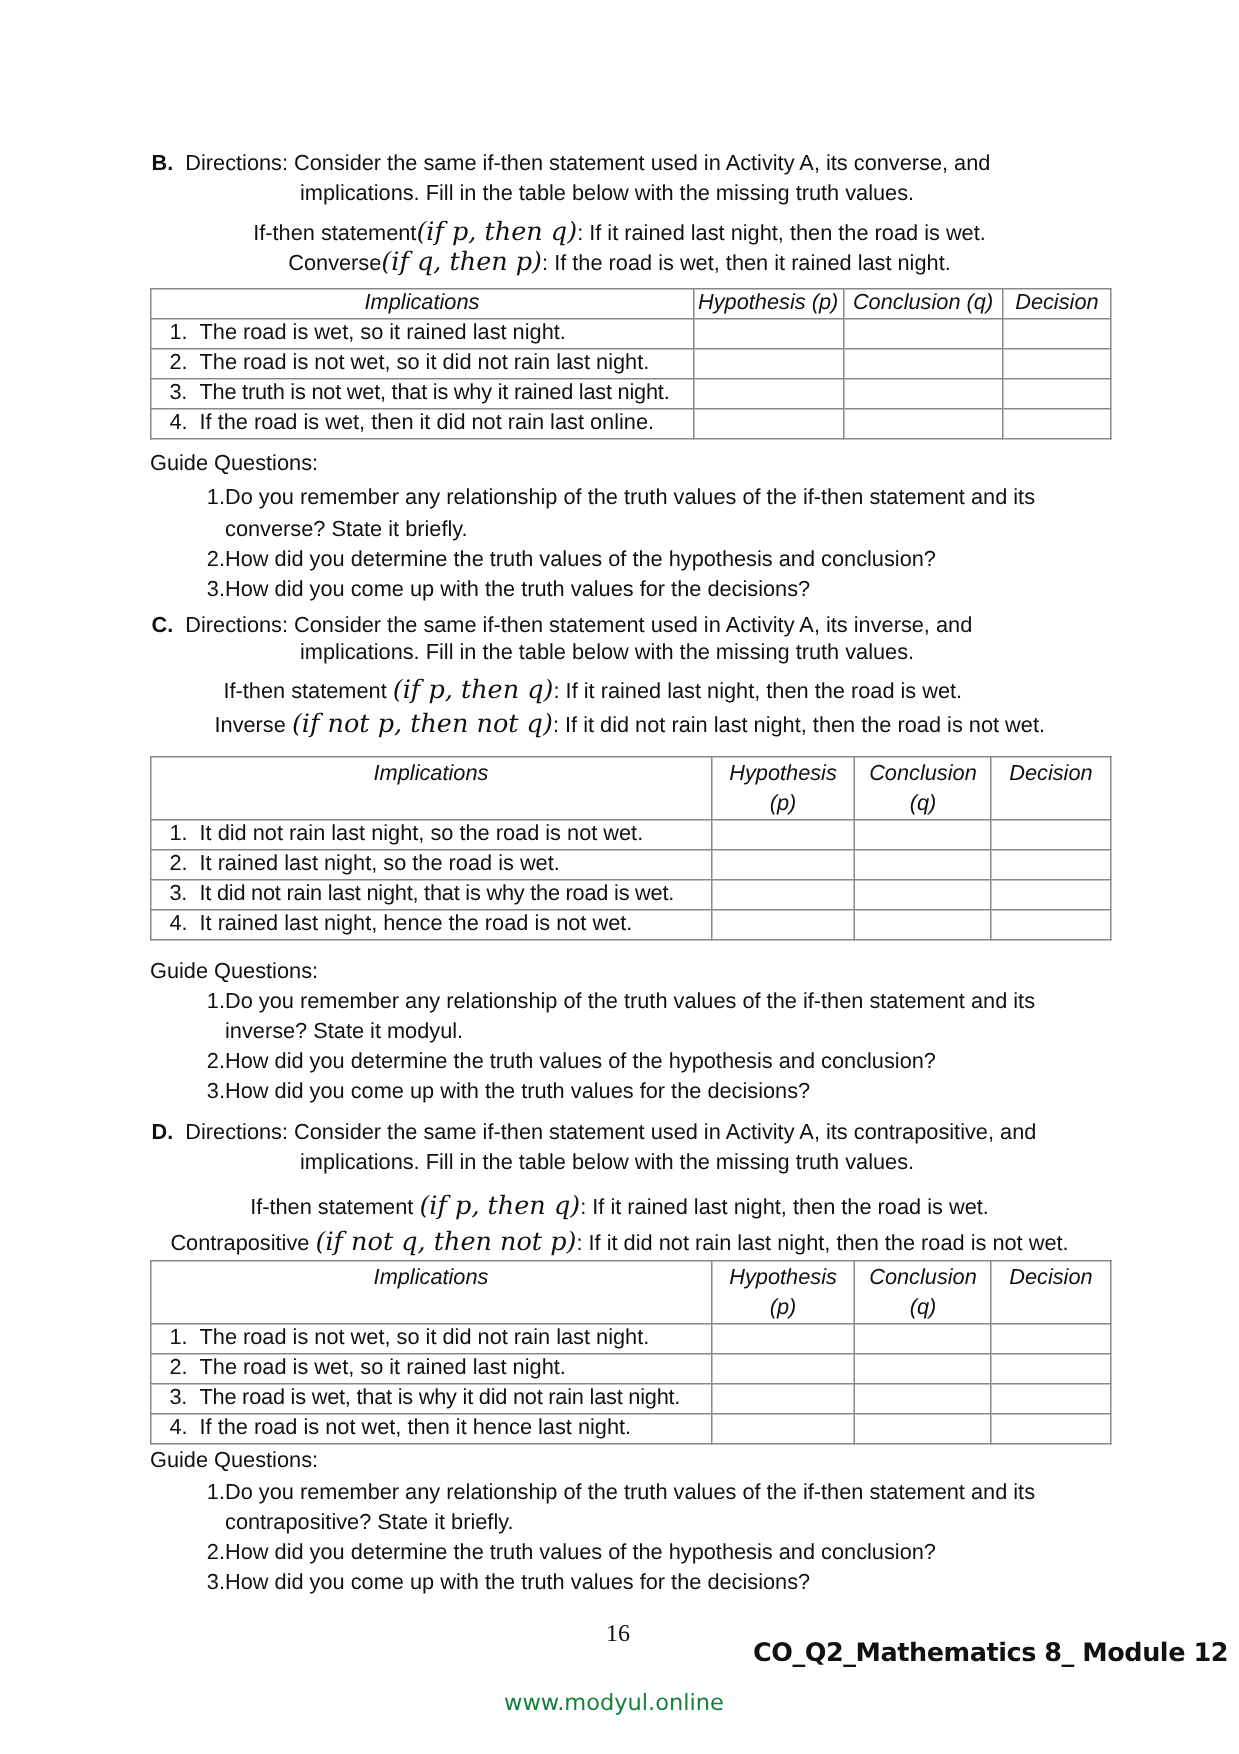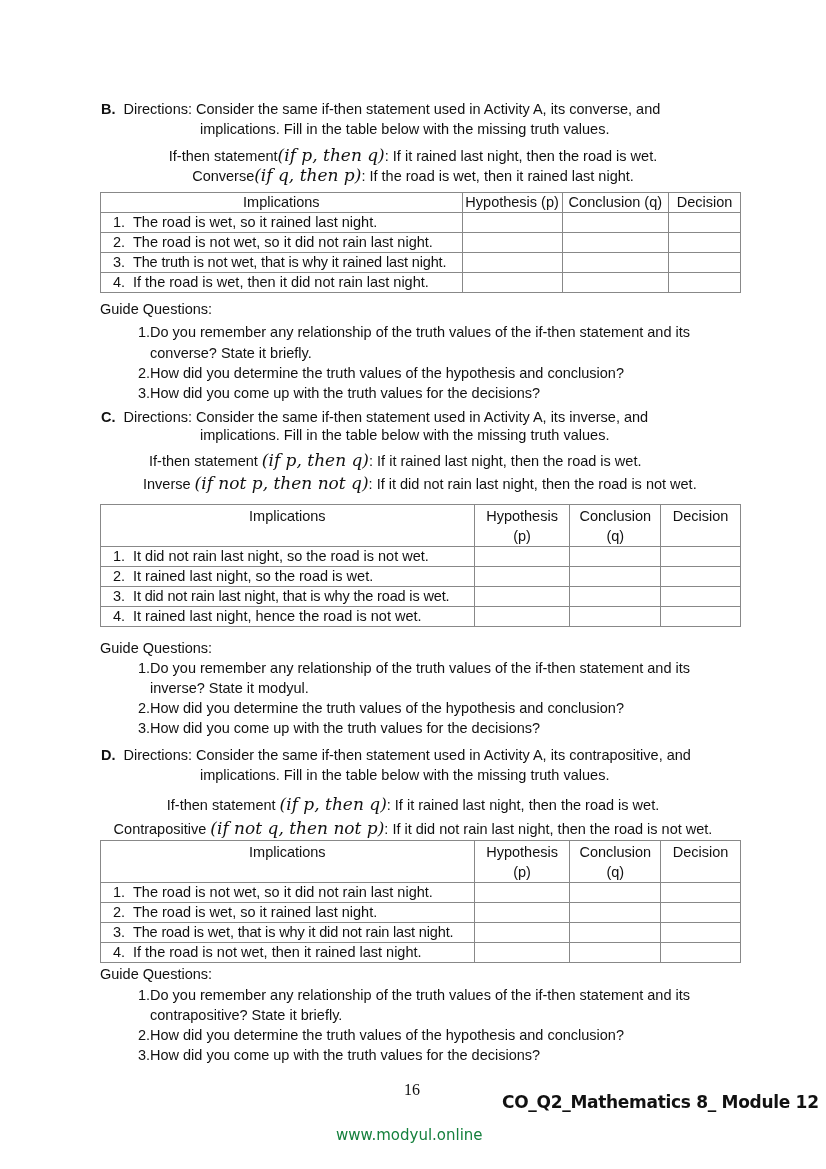--- a/index.html
+++ b/index.html
@@ -5,21 +5,21 @@
   html, body { margin: 0; padding: 0; background: #ffffff; }
   body { width: 826px; height: 1169px; position: relative; overflow: hidden;
          font-family: "Liberation Sans", sans-serif; color: #111; font-size: 14.5px; }
   .dir-line { position: absolute; left: 101px; white-space: nowrap; }
   .dir-line b { font-weight: bold; margin-right: 8px; }
   .dir-cont { position: absolute; white-space: nowrap; }
   .center { position: absolute; left: 0; width: 826px; text-align: center; white-space: nowrap; }
   .math { font-family: "DejaVu Serif", "Liberation Serif", serif; font-style: italic; font-size: 17px; }
   table.tt { position: absolute; border-collapse: collapse; font-size: 14.5px; }
   table.tt td, table.tt th { border: 1px solid #888; padding: 0 4px; font-weight: normal; height: 19px; line-height: 19px; white-space: nowrap; }
-  table.tt th { text-align: center; vertical-align: top; }
+  table.tt th { text-align: center; vertical-align: top; font-style: italic; }
   table.tt td.num { padding-left: 12px; }
   table.tt td .n { display: inline-block; width: 20px; }
   .gq-title { position: absolute; left: 100px; white-space: nowrap; }
   .gq { position: absolute; left: 126px; white-space: nowrap; text-align: right; }
   .gq .n { display: inline-block; width: 24px; }
   .gq-cont { position: absolute; left: 150px; white-space: nowrap; }
   .page-num { position: absolute; left: 404px; top: 1081px; font-family: "Liberation Serif", serif; font-size: 16px; }
   .footer-title { position: absolute; left: 502px; top: 1092px; font-family: "DejaVu Sans", sans-serif; font-weight: bold; font-size: 17px; letter-spacing: -0.3px; white-space: nowrap; }
   .watermark { position: absolute; left: 336px; top: 1126px; color: #15803d; font-family: "DejaVu Sans", sans-serif; font-size: 15px; white-space: nowrap; }
 </style>
@@ -64,21 +64,21 @@
       <td></td>
       <td></td>
     </tr>
     <tr>
       <td class="num" style="letter-spacing:-0.15px;"><span class="n">3.</span><span>The truth is not wet, that is why it rained last night.</span></td>
       <td></td>
       <td></td>
       <td></td>
     </tr>
     <tr>
-      <td class="num"><span class="n">4.</span><span>If the road is wet, then it did not rain last night.</span></td>
+      <td class="num"><span class="n">4.</span><span>If the road is wet, then it did not rain last online.</span></td>
       <td></td>
       <td></td>
       <td></td>
     </tr>
   </tbody>
     </table>
 
   <div class="gq-title" style="top:301px;">Guide Questions:</div>
   <div class="gq" style="top:324px;"><span class="n">1.</span><span>Do you remember any relationship of the truth values of the if-then statement and its</span></div>
   <div class="gq-cont" style="top:345px;">converse? State it briefly.</div>
@@ -184,21 +184,21 @@
       <td></td>
       <td></td>
     </tr>
     <tr>
       <td class="num" style="letter-spacing:-0.15px;"><span class="n">3.</span><span>The road is wet, that is why it did not rain last night.</span></td>
       <td></td>
       <td></td>
       <td></td>
     </tr>
     <tr>
-      <td class="num"><span class="n">4.</span><span>If the road is not wet, then it rained last night.</span></td>
+      <td class="num"><span class="n">4.</span><span>If the road is not wet, then it hence last night.</span></td>
       <td></td>
       <td></td>
       <td></td>
     </tr>
   </tbody>
     </table>
 
   <div class="gq-title" style="top:966px;">Guide Questions:</div>
   <div class="gq" style="top:987px;"><span class="n">1.</span><span>Do you remember any relationship of the truth values of the if-then statement and its</span></div>
   <div class="gq-cont" style="top:1007px;">contrapositive? State it briefly.</div>

